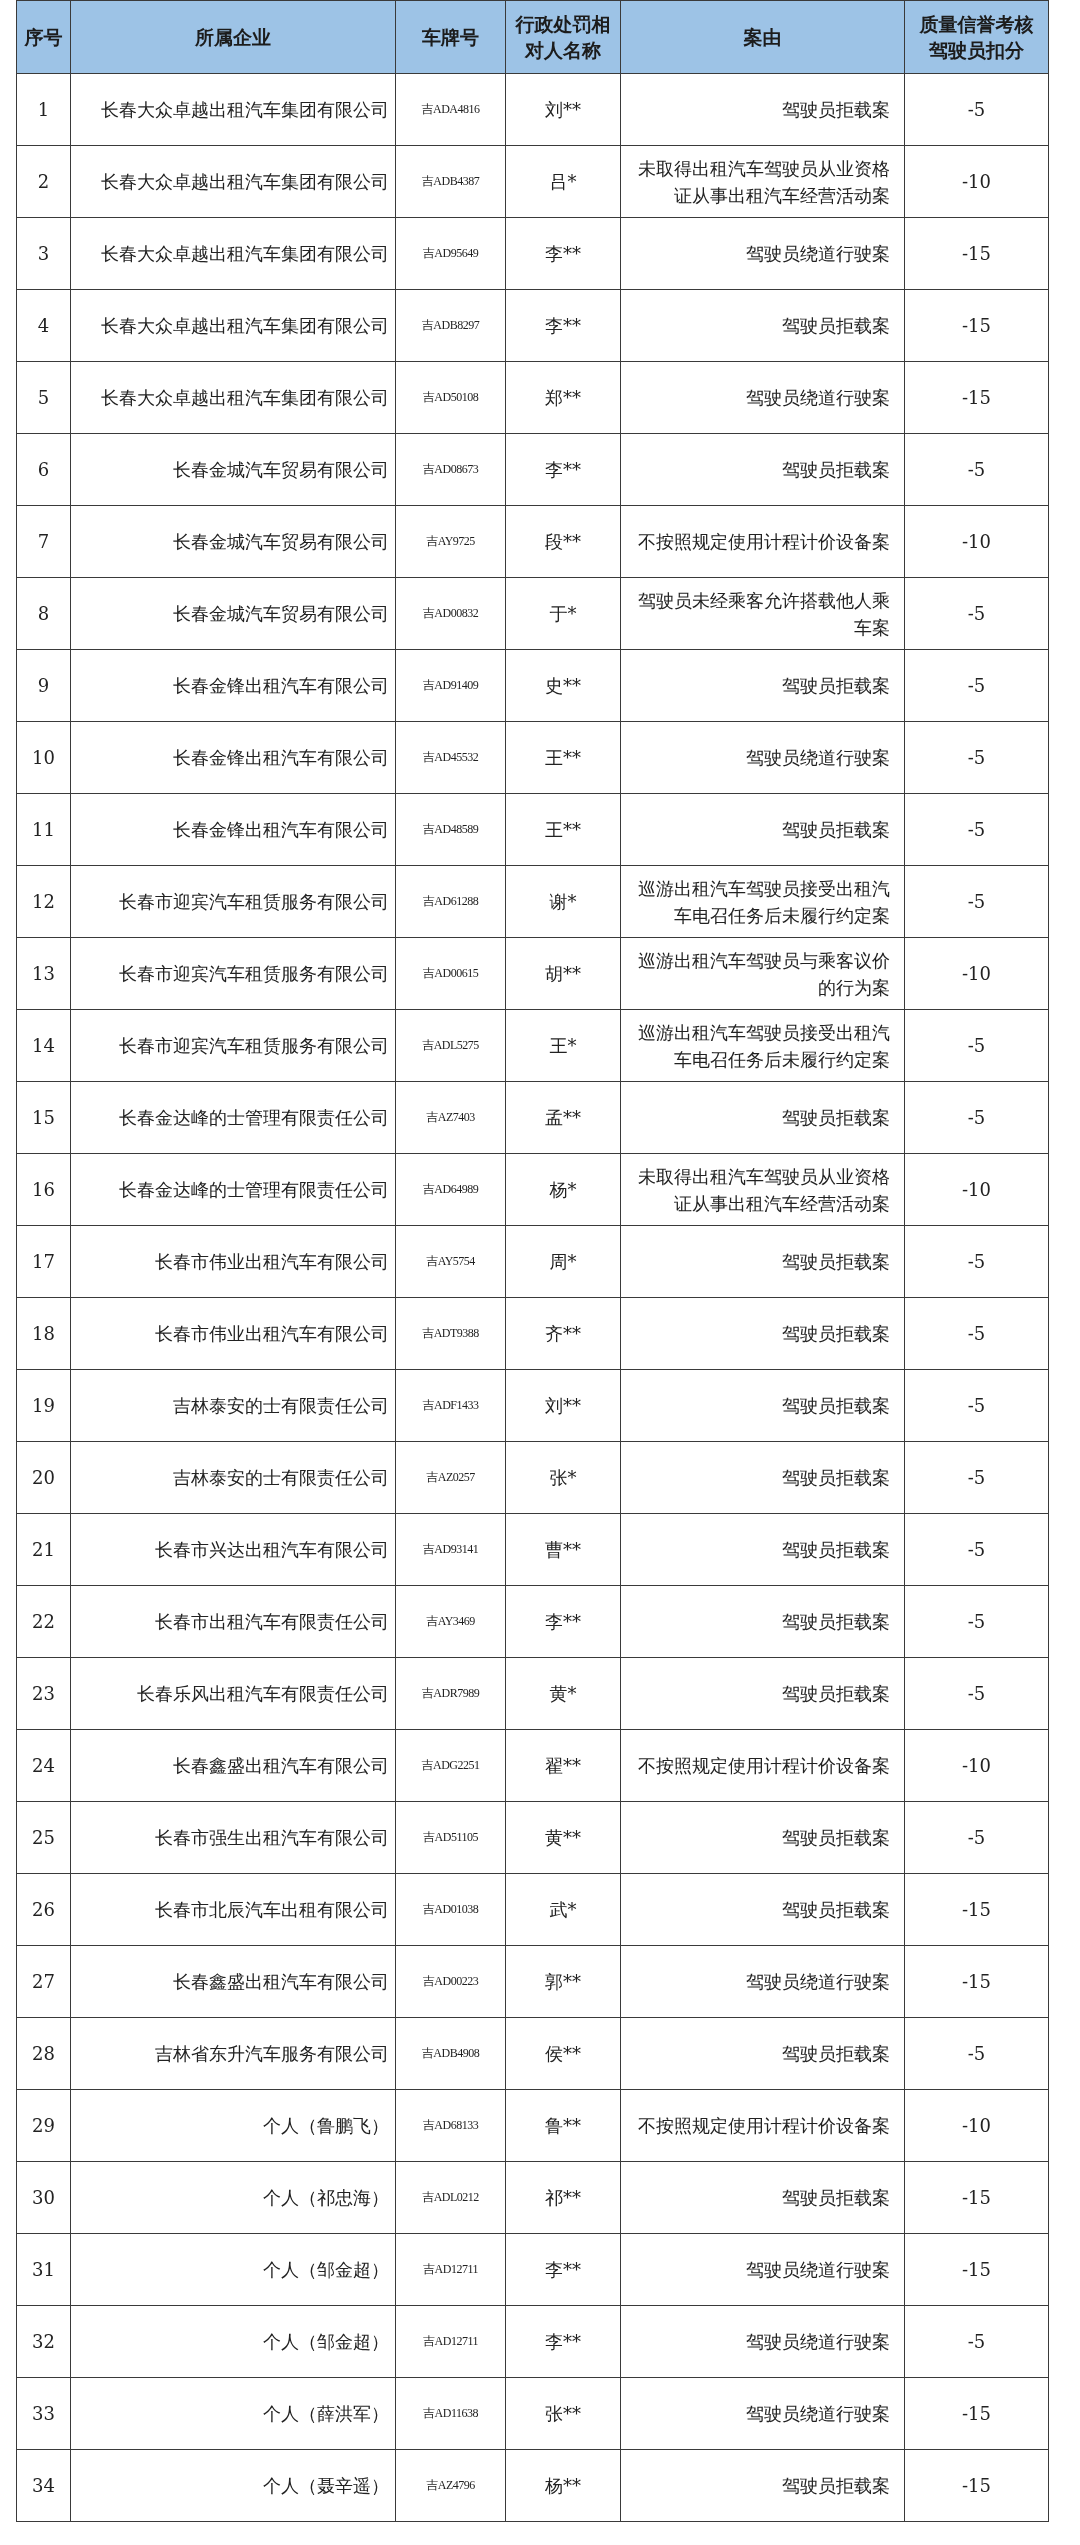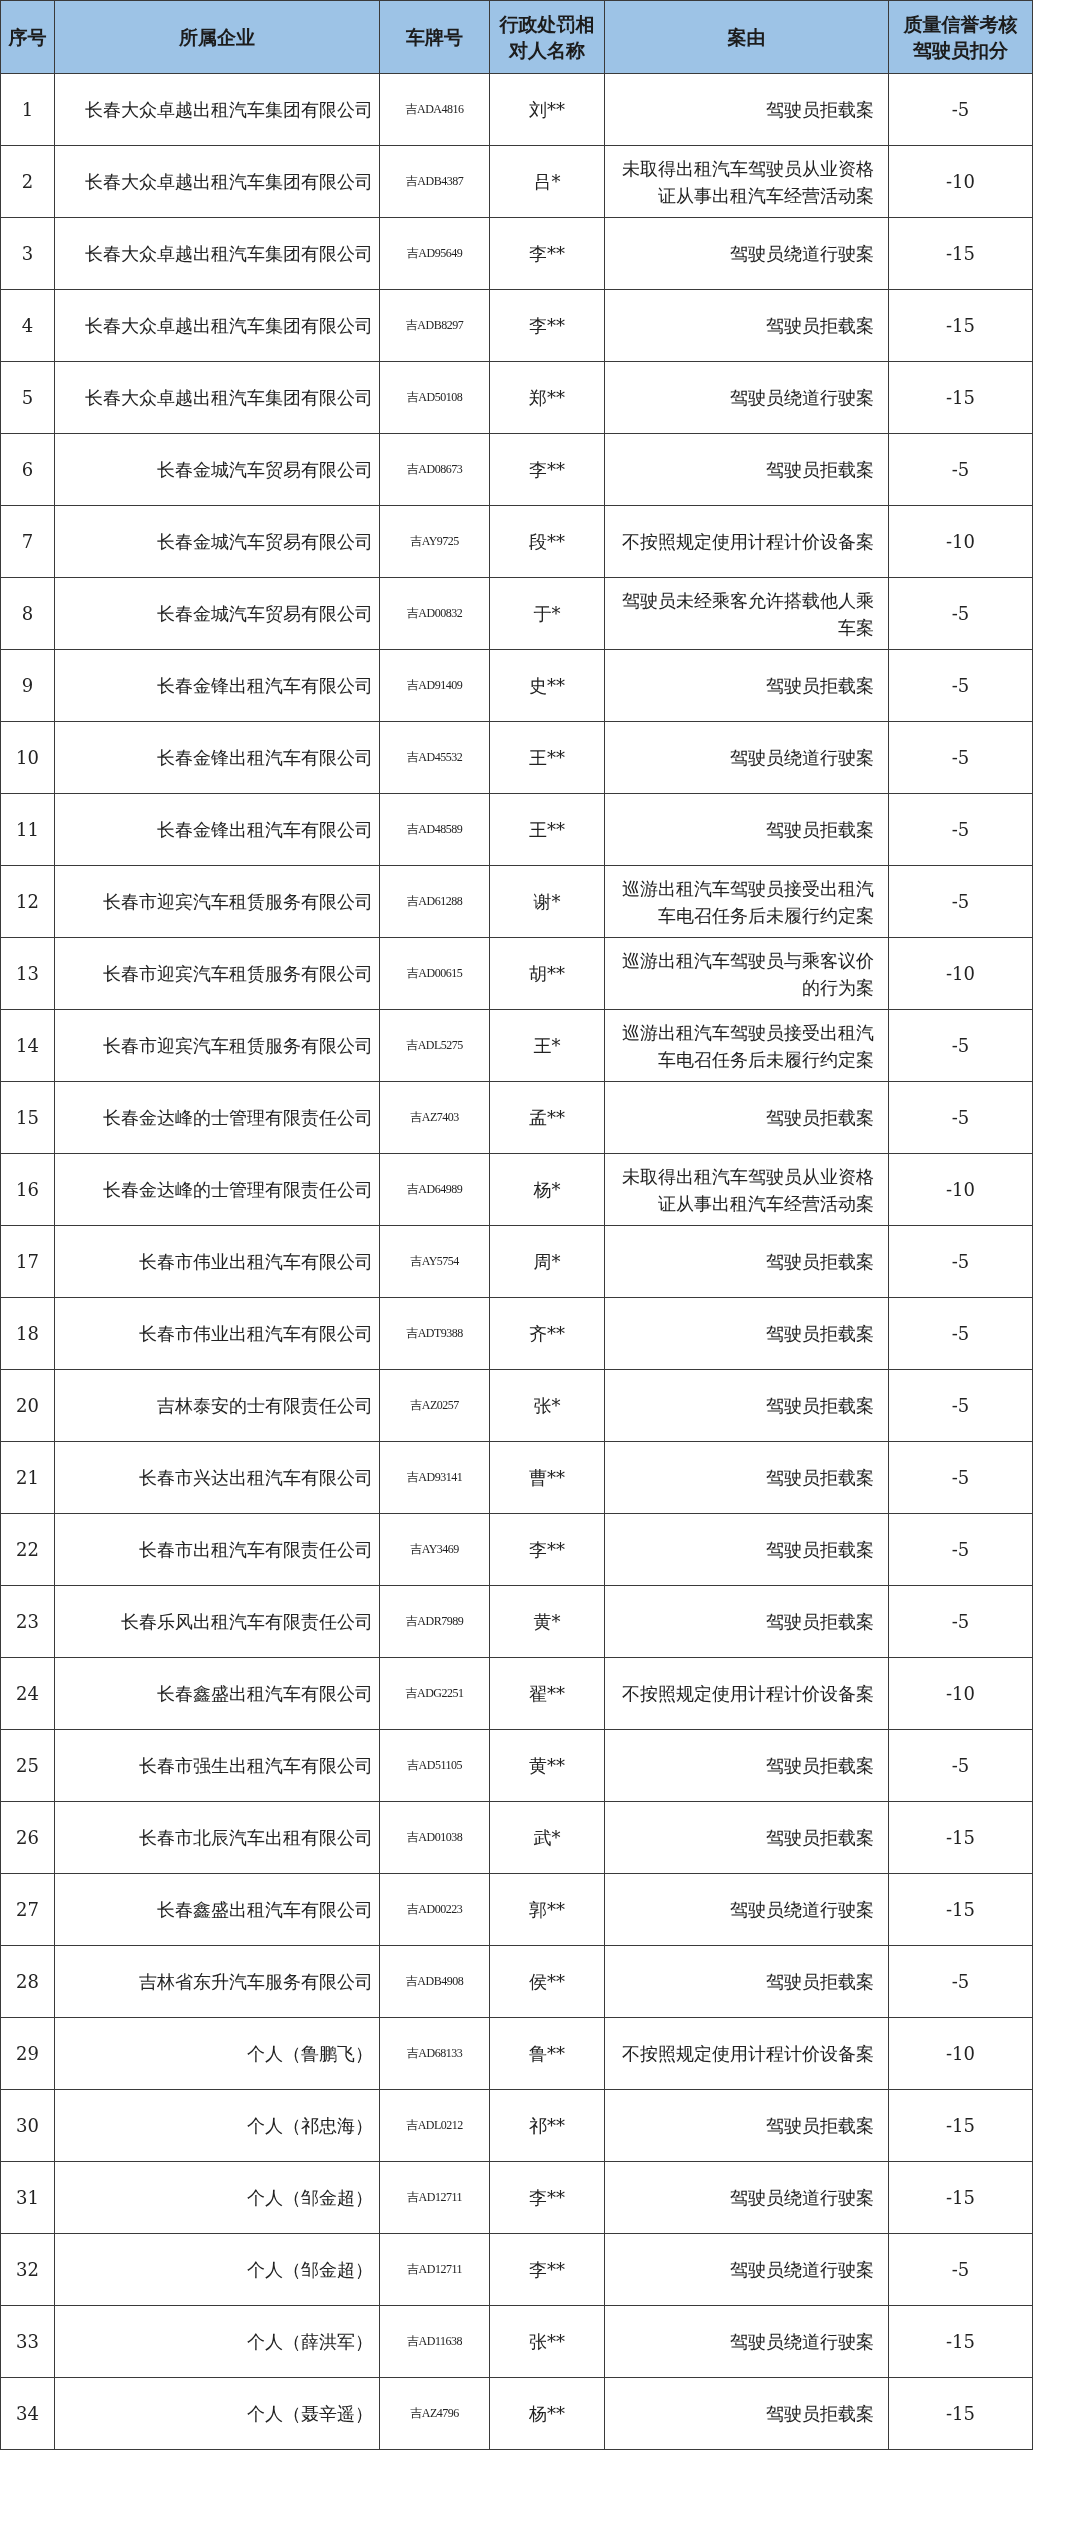--- a/index.html
+++ b/index.html
@@ -1,18 +1,18 @@
 <!DOCTYPE html>
 <html><head>
 <meta charset="utf-8">
 <style>
   html, body { margin: 0; padding: 0; background: #ffffff; }
   body { width: 1080px; height: 2545px; overflow: hidden; position: relative; }
   .tbl {
-    position: absolute; left: 0; top: 0;
+    position: absolute; left: 16px; top: 0;
     width: 1032px;
     border-collapse: collapse;
     table-layout: fixed;
     font-family: "DejaVu Serif", "Liberation Serif", serif;
     color: #222;
   }
   .tbl th, .tbl td {
     border: 1.5px solid #3a3a3a;
     text-align: center;
     vertical-align: middle;
@@ -205,20 +205,28 @@
       </tr>
       <tr>
         <td>18</td>
         <td class="company">长春市伟业出租汽车有限公司</td>
         <td class="plate">吉ADT9388</td>
         <td>齐**</td>
         <td class="reason">驾驶员拒载案</td>
         <td class="num">-5</td>
       </tr>
       <tr>
+        <td>19</td>
+        <td class="company">吉林泰安的士有限责任公司</td>
+        <td class="plate">吉ADF1433</td>
+        <td>刘**</td>
+        <td class="reason">驾驶员拒载案</td>
+        <td class="num">-5</td>
+      </tr>
+      <tr>
         <td>20</td>
         <td class="company">吉林泰安的士有限责任公司</td>
         <td class="plate">吉AZ0257</td>
         <td>张*</td>
         <td class="reason">驾驶员拒载案</td>
         <td class="num">-5</td>
       </tr>
       <tr>
         <td>21</td>
         <td class="company">长春市兴达出租汽车有限公司</td>

